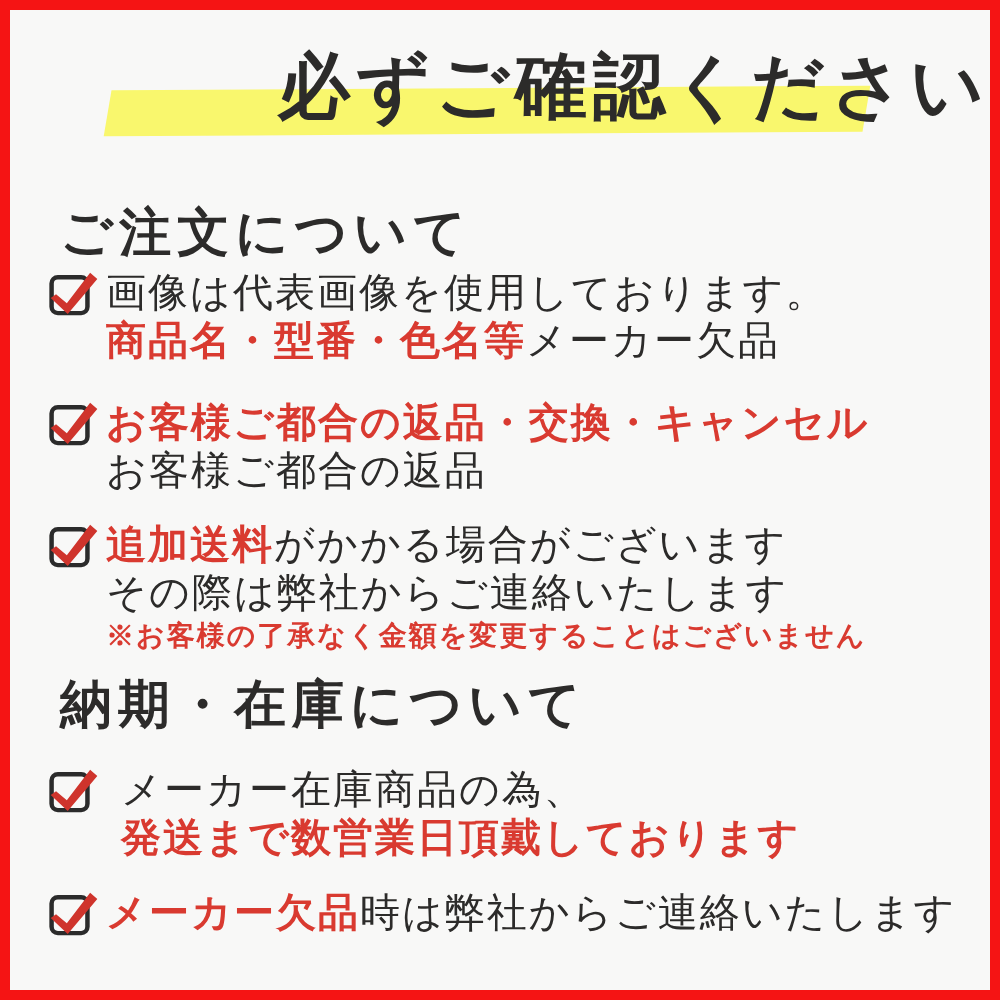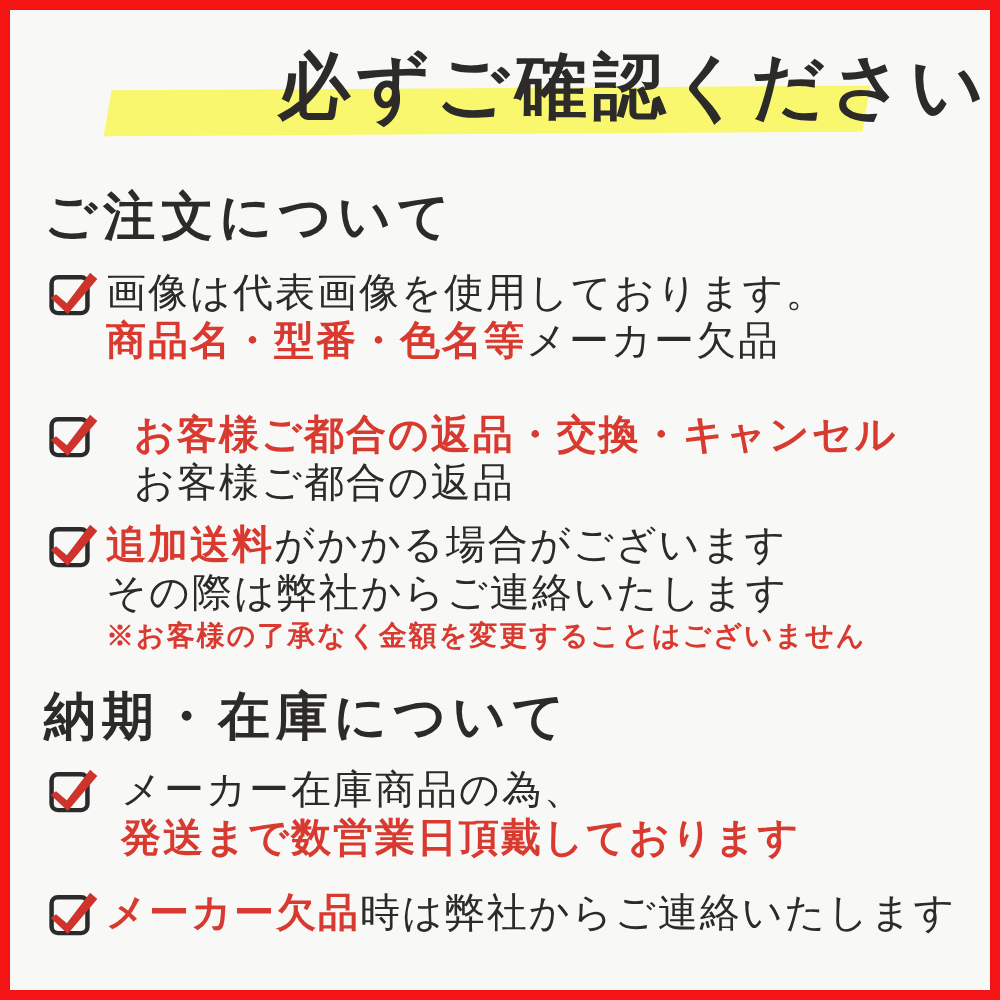--- a/index.html
+++ b/index.html
@@ -27,37 +27,37 @@
     margin:0;
     text-align:right;
     font-size:72px;line-height:1.1;
     font-weight:700;
     letter-spacing:6px;
     z-index:2;
   }
   .section-heading{
     position:absolute;
     left:34px;
-    margin:0;
+    margin:16px;
     font-size:52px;line-height:1.15;
     font-weight:700;
     letter-spacing:6px;
     z-index:2;
   }
   .heading-order{top:176px;}
-  .heading-stock{top:676px;}
+  .heading-stock{top:648px;}
   .item{
     position:absolute;
     left:38px;
     display:flex;
     align-items:flex-start;
     z-index:2;
   }
   .item-1{top:258px;}
-  .item-2{top:400px;gap:28px;}
+  .item-2{top:388px;}
   .item-3{top:510px;}
   .item-4{top:755px;gap:15px;}
   .item-5{top:878px;}
   .cb{flex:0 0 auto;width:52px;margin-right:6px;display:block;}
   .cb svg{display:block;}
   .cb rect{fill:none;stroke:var(--checkbox-stroke,#2b2b2b);stroke-width:5;}
   .cb .check{fill:var(--check-red,#cf342c);}
   .lines{font-size:40px;line-height:48px;letter-spacing:2px;font-weight:500;}
   .line{white-space:nowrap;}
   .seg-red{color:var(--accent-red,#d93a30);font-weight:700;}

